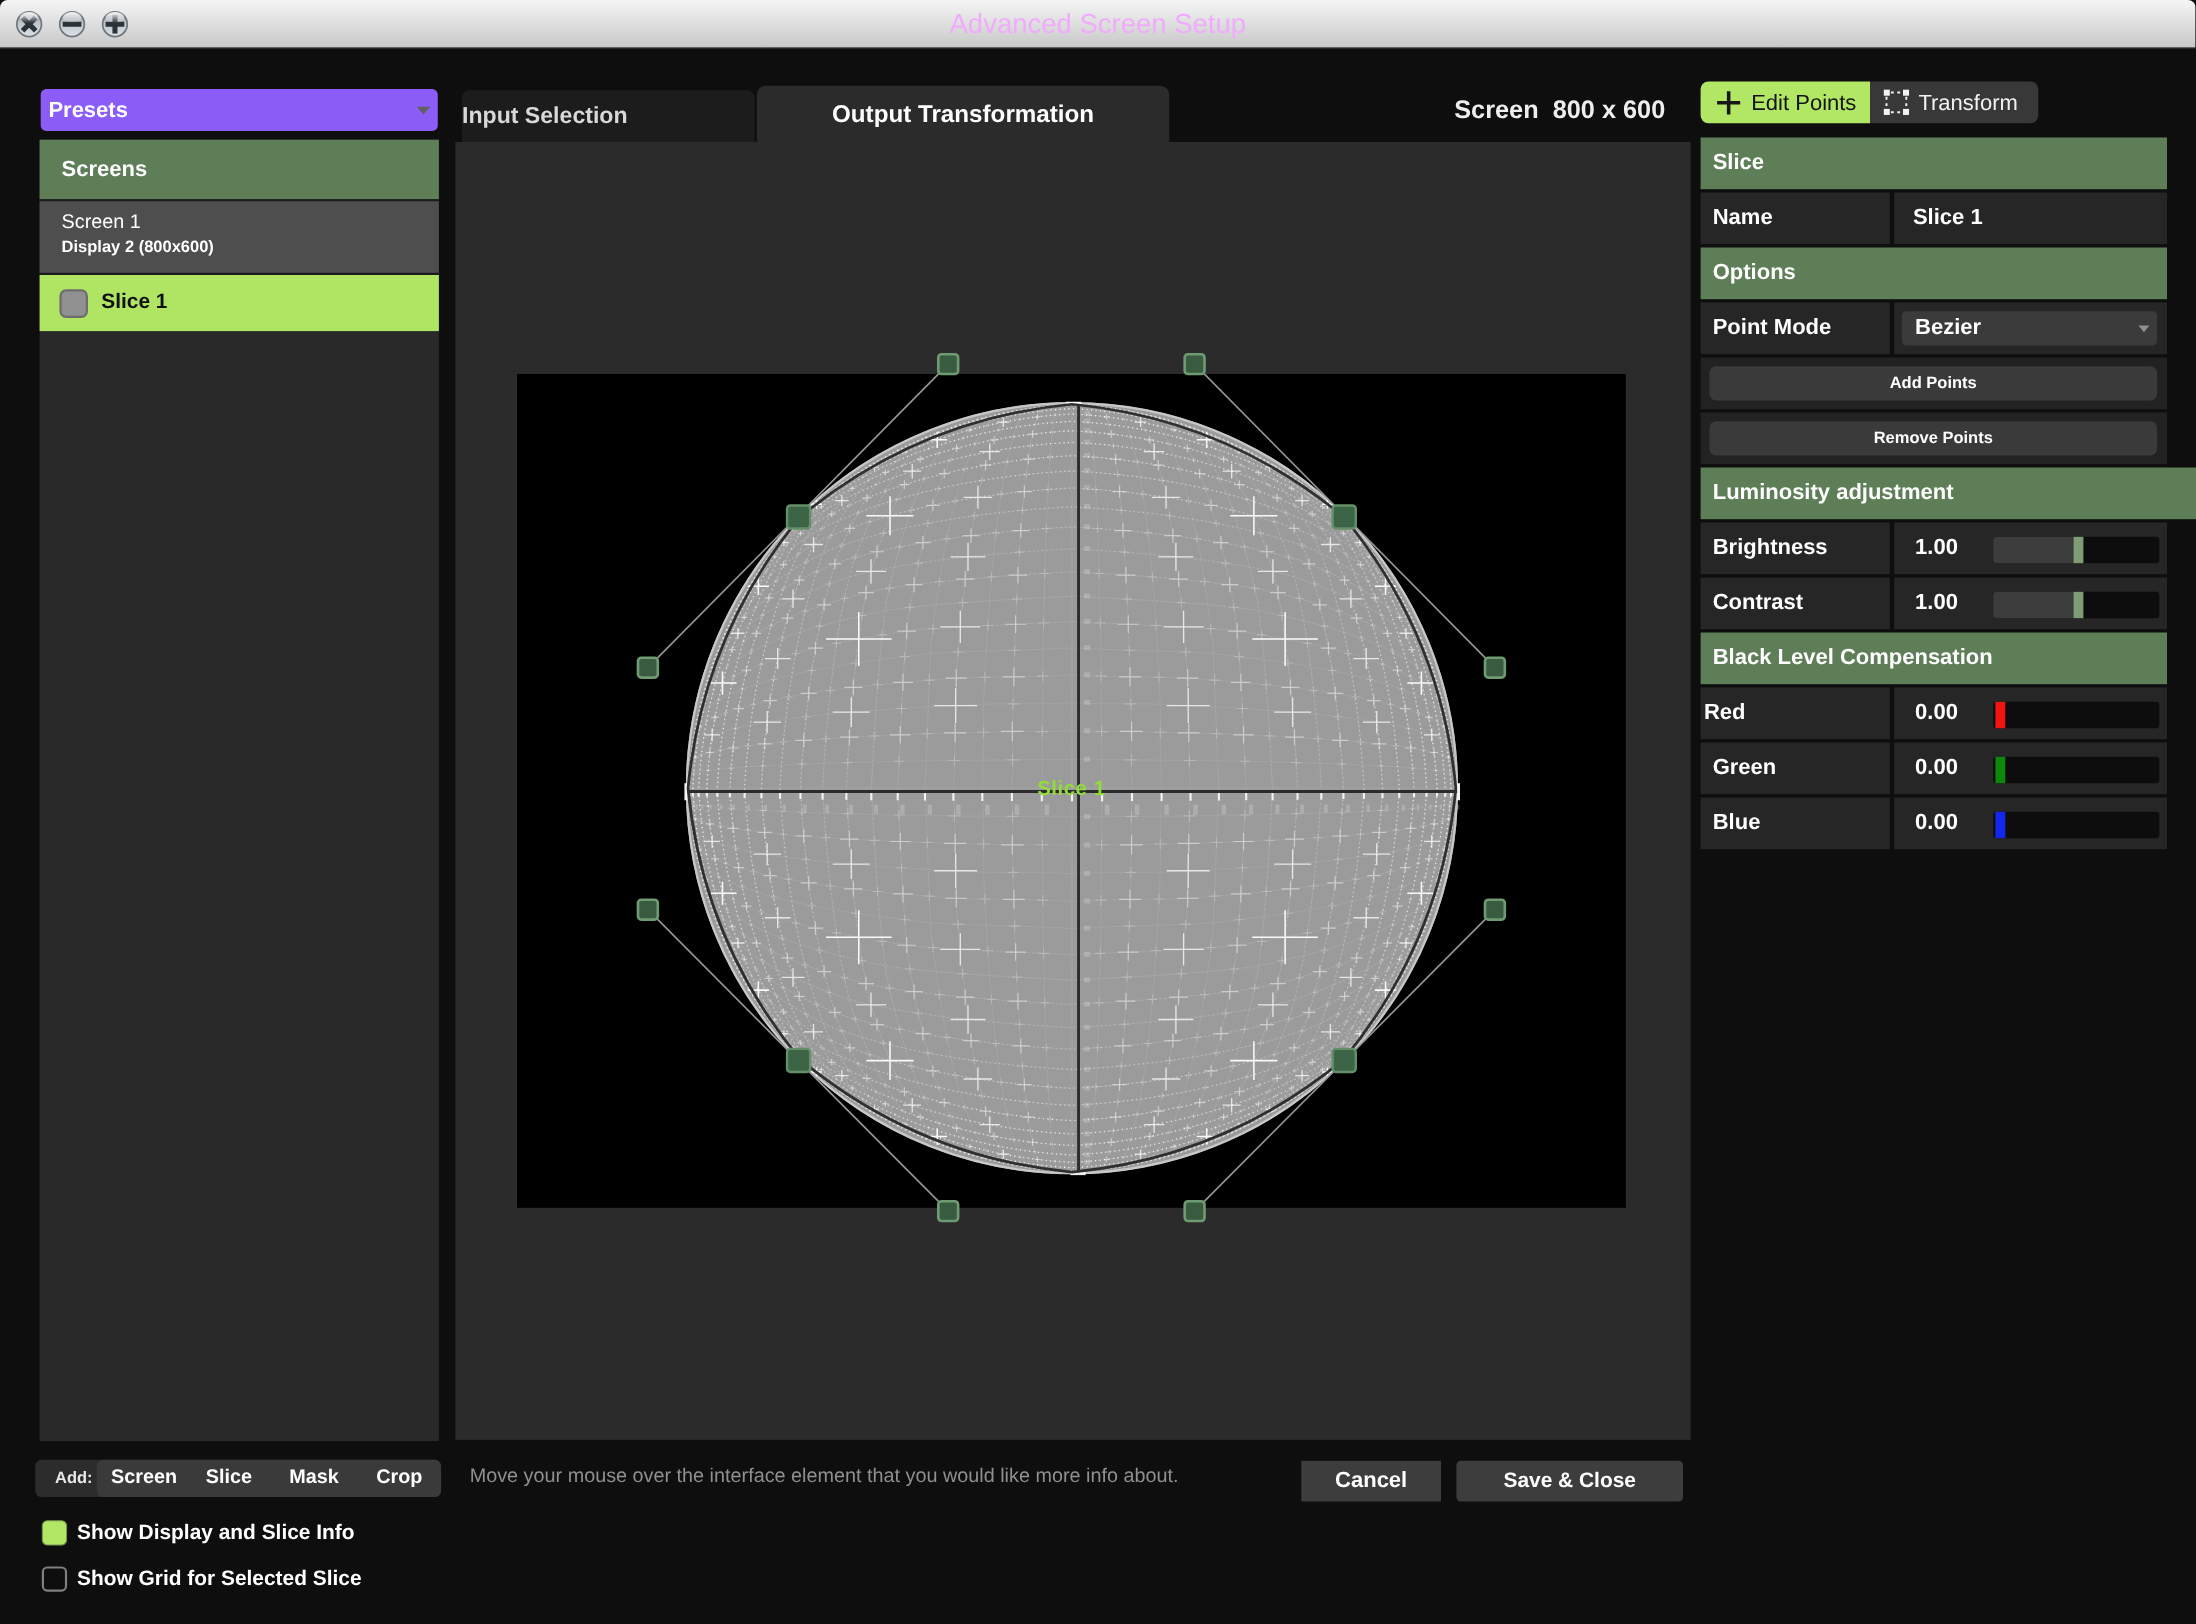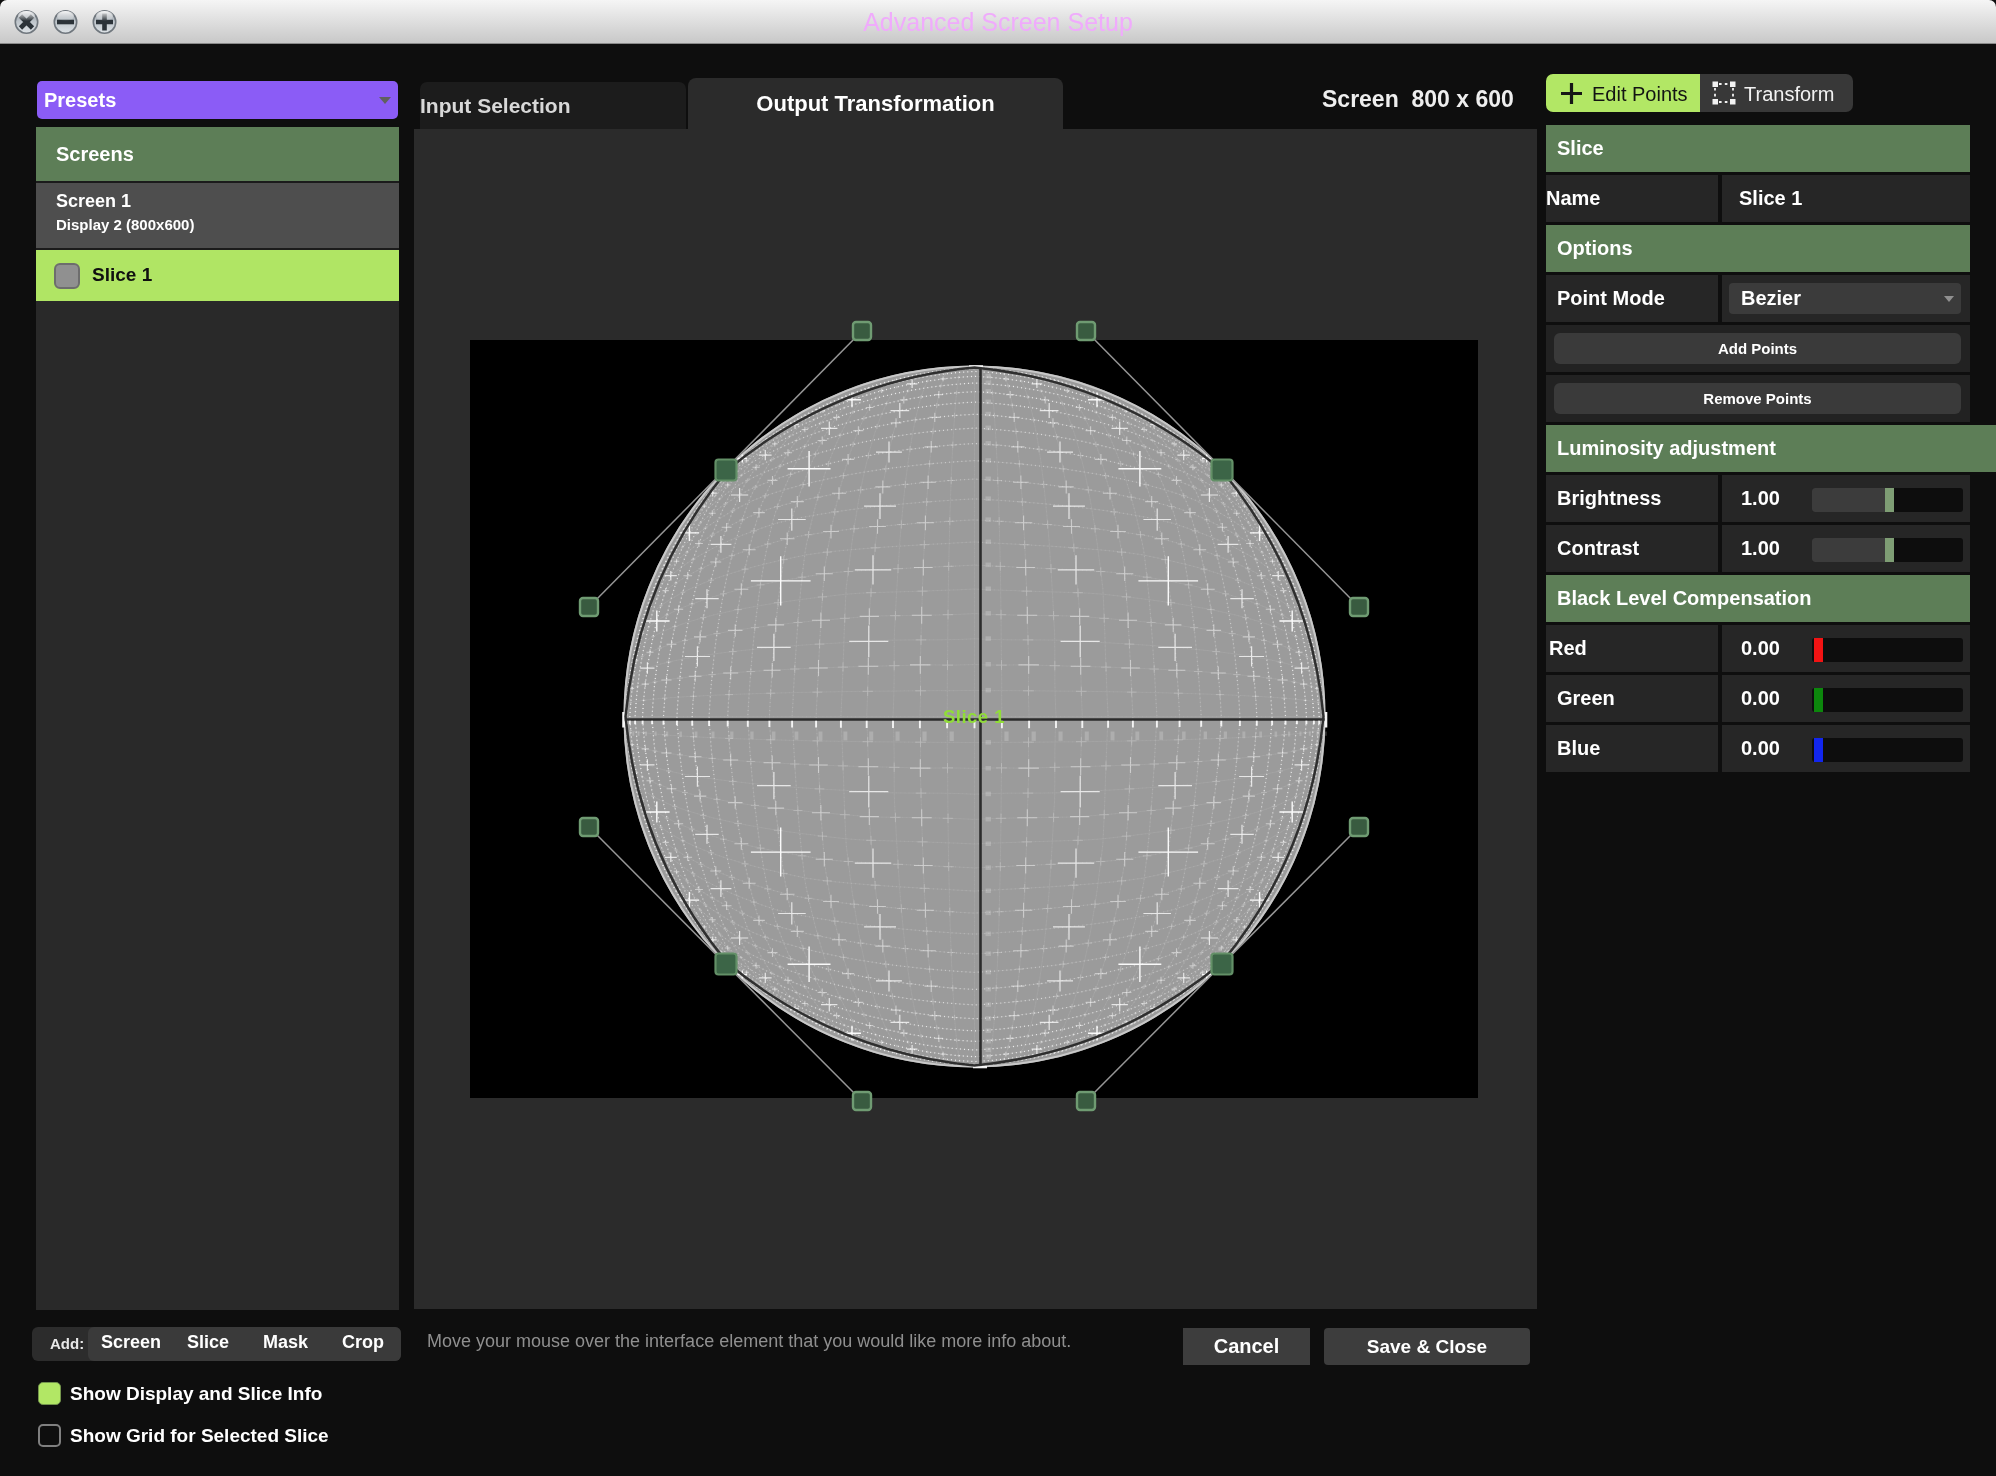--- a/index.html
+++ b/index.html
@@ -40,21 +40,21 @@
       <ellipse cx="104.5" cy="16" rx="8.5" ry="5"></ellipse>
  </g>
 </svg>
 
 <div class="abs" style="left:37px;top:81px;width:361px;height:38px;background:#8b5cf6;border-radius:5px;color:#fff;font-weight:bold;font-size:20px;line-height:38px;padding-left:7px">Presets</div>
 <div class="abs" style="left:379px;top:97px;width:0;height:0;border-left:6px solid transparent;border-right:6px solid transparent;border-top:7px solid #606060"></div>
 
 <div class="abs" style="left:36px;top:127px;width:363px;height:1183px;background:#292929"></div>
 <div class="abs hdr" style="left:36px;top:127px;width:363px;height:54px;line-height:54px;padding-left:20px;box-shadow:0 2px 0 #1b1b1b">Screens</div>
 <div class="abs" style="left:36px;top:183px;width:363px;height:65px;background:#4e4e4e;color:#fff;padding-left:20px;box-shadow:0 2px 0 #1b1b1b">
-  <div style="font-weight:bold;font-size:18px;margin-top:8px">Screen 1</div>
+  <div style="font-weight:normal;font-size:18px;margin-top:8px">Screen 1</div>
   <div style="font-weight:bold;font-size:15px;margin-top:4px">Display 2 (800x600)</div>
 </div>
 <div class="abs" style="left:36px;top:250px;width:363px;height:51px;background:#b0e564"></div>
 <div class="abs" style="left:54px;top:263px;width:26px;height:26px;background:#909090;border:2px solid #6d6d6d;border-radius:6px"></div>
 <div class="abs" style="left:92px;top:264px;font-weight:bold;font-size:19px;color:#101010">Slice 1</div>
 
 <div class="abs" style="left:420px;top:82px;width:266px;height:47px;background:#1c1c1c;border-radius:7px 7px 0 0;color:#d8d8d8;font-weight:bold;font-size:21px;text-align:left;line-height:47px">Input Selection</div>
 <div class="abs" style="left:688px;top:78px;width:375px;height:51px;background:#2b2b2b;border-radius:8px 8px 0 0;color:#fff;font-weight:bold;font-size:22px;text-align:center;line-height:51px">Output Transformation</div>
 <div class="abs" style="left:1322px;top:86px;color:#eee;font-weight:bold;font-size:23px">Screen&nbsp;&nbsp;800 x 600</div>
 <div class="abs" style="left:414px;top:129px;width:1123px;height:1180px;background:#2b2b2b">
@@ -415,21 +415,21 @@
  <g fill="#f2f2f2">
       <rect x="0.5" y="0.5" width="5.5" height="5.5"></rect>
       <rect x="18" y="0.5" width="5.5" height="5.5"></rect>
       <rect x="0.5" y="18" width="5.5" height="5.5"></rect>
       <rect x="18" y="18" width="5.5" height="5.5"></rect>
     </g>
 </svg>
 <div class="abs" style="left:1744px;top:83px;font-size:20px;color:#f2f2f2">Transform</div>
 
 <div class="abs hdr" style="left:1546px;top:125px;width:424px;height:47px;line-height:47px;padding-left:11px">Slice</div>
-<div class="abs cell" style="left:1546px;top:175px;width:172px;height:47px;line-height:47px;">Name</div>
+<div class="abs cell" style="left:1546px;top:175px;width:172px;height:47px;line-height:47px;padding-left:11px">Name</div>
 <div class="abs cell" style="left:1722px;top:175px;width:248px;height:47px;line-height:47px;padding-left:17px">Slice 1</div>
 <div class="abs hdr" style="left:1546px;top:225px;width:424px;height:47px;line-height:47px;padding-left:11px">Options</div>
 <div class="abs cell" style="left:1546px;top:275px;width:172px;height:47px;line-height:47px;padding-left:11px">Point Mode</div>
 <div class="abs cell" style="left:1722px;top:275px;width:248px;height:47px"></div>
 <div class="abs" style="left:1729px;top:283px;width:232px;height:31px;background:#3b3b3b;border-radius:4px;color:#fff;font-weight:bold;font-size:20px;line-height:31px;padding-left:12px">Bezier</div>
 <div class="abs" style="left:1944px;top:296px;width:0;height:0;border-left:5px solid transparent;border-right:5px solid transparent;border-top:6px solid #909090"></div>
 <div class="abs" style="left:1546px;top:325px;width:424px;height:47px;background:#222"></div>
 <div class="abs btn" style="left:1554px;top:333px;width:407px;height:31px;font-weight:bold;font-size:15px;line-height:31px">Add Points</div>
 <div class="abs" style="left:1546px;top:375px;width:424px;height:47px;background:#222"></div>
 <div class="abs btn" style="left:1554px;top:383px;width:407px;height:31px;font-weight:bold;font-size:15px;line-height:31px">Remove Points</div>

